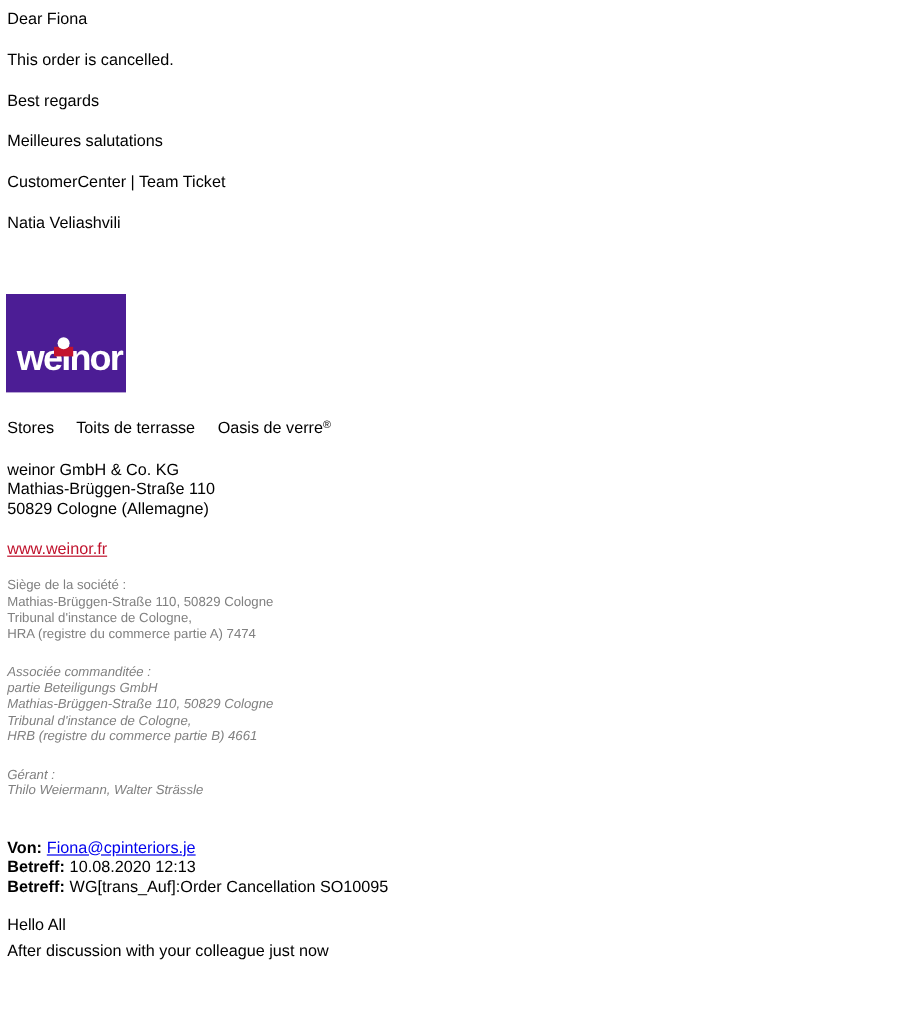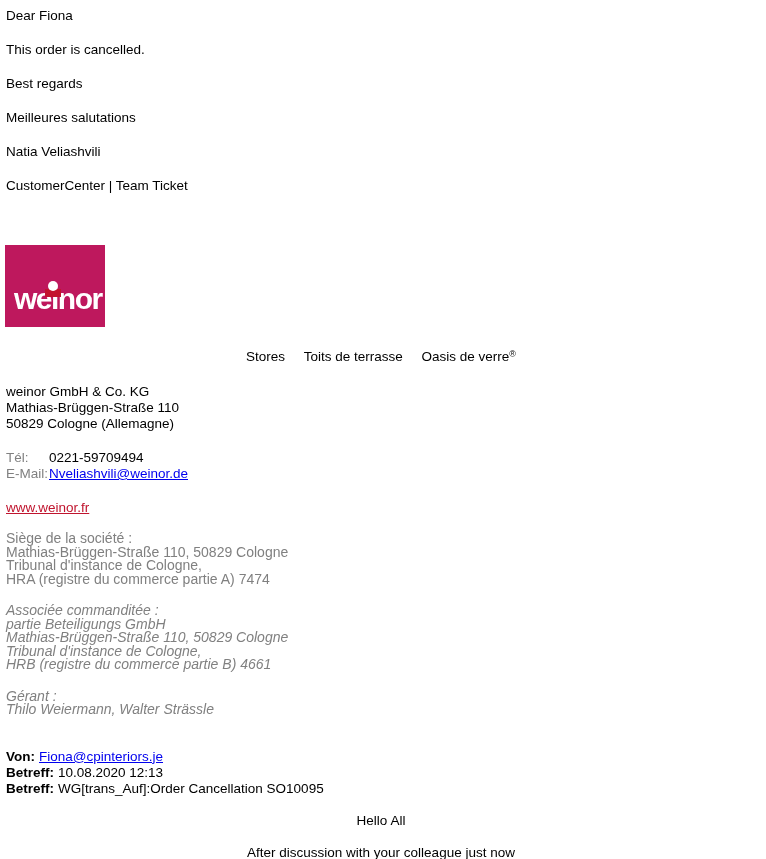--- a/index.html
+++ b/index.html
@@ -15,21 +15,21 @@
   }
 
   
   .p-main { line-height: 15px; margin-bottom: 19px; }
 
   
   .logo {
     position: relative;
     width: 100px;
     height: 82px;
-    background: #be185d;
+    background: #4c1d95;
     margin: 52px 0 0 -1px;
   }
   .logo-text {
     position: absolute;
     left: 9px;
     top: 39px;
     font-size: 30px;
     line-height: 30px;
     font-weight: bold;
     letter-spacing: -1.5px;
@@ -50,92 +50,84 @@
     left: 43px;
     top: 36px;
     width: 10px;
     height: 10px;
     border-radius: 50%;
     background: #ffffff;
     z-index: 3;
   }
 
   
-  .products { margin-top: 20px; line-height: 15px; text-align: center; }
+  .products { margin-top: 20px; line-height: 15px; }
   .product { margin-right: 15px; }
   .product:last-child { margin-right: 0; }
   .reg { font-size: 9px; vertical-align: 4px; }
 
   
   .company { margin-top: 20px; line-height: 16px; }
 
   
   .contact { margin-top: 18px; line-height: 16px; }
   .contact-label { display: inline-block; width: 43px; color: #808080; }
   a.mail-link { color: #0000ee; text-decoration: underline; }
 
   
   .website { margin-top: 18px; line-height: 15px; }
   a.site-link { color: #c0142e; text-decoration: underline; }
 
   
   .legal {
     margin-top: 17px;
-    font-size: 14px;
+    font-size: 11px;
     line-height: 13.5px;
     color: #808080;
   }
   .legal + .legal { margin-top: 18px; font-style: italic; }
 
   
   .quoted-header { margin-top: 32px; line-height: 16px; }
   .qh-label { font-weight: bold; margin-right: 4px; }
 
   
-  .quoted-line { line-height: 15px; margin-top: 16px; text-align: center; }
-  .quoted-line + .quoted-line { margin-top: 17px; }
+  .quoted-line { line-height: 15px; margin-top: 16px; }
+  .quoted-line + .quoted-line { margin-top: 7px; }
 </style>
 </head>
 <body>
 
 <div>
 
   <p class="p-main">Dear Fiona</p>
   <p class="p-main">This order is cancelled.</p>
   <p class="p-main">Best regards</p>
   <p class="p-main">Meilleures salutations</p>
+  <p class="p-main">CustomerCenter | Team Ticket</p>
   <p class="p-main">Natia Veliashvili</p>
-  <p class="p-main">CustomerCenter | Team Ticket</p>
 
   <div class="logo">
     <span class="logo-text">weinor</span>
     <span class="logo-dot-mask"></span>
     <span class="logo-dot"></span>
   </div>
 
   <p class="products">
     <span class="product">Stores</span>
     <span class="product">Toits de terrasse</span>
     <span class="product"><span>Oasis de verre</span><span class="reg">®</span></span>
   </p>
 
   <div class="company">
     <div>weinor GmbH &amp; Co. KG</div>
     <div>Mathias-Brüggen-Straße 110</div>
     <div>50829 Cologne (Allemagne)</div>
   </div>
 
-  <div class="contact">
-    <div>
-      <span class="contact-label">Tél:</span><span>0221-59709494</span>
-    </div>
-    <div>
-      <span class="contact-label">E-Mail:</span><a href="#" class="mail-link">Nveliashvili@weinor.de</a>
-    </div>
-  </div>
 
   <p class="website">
     <a href="#" class="site-link">www.weinor.fr</a>
   </p>
 
   <div class="legal">
     <div>Siège de la société :</div>
     <div>Mathias-Brüggen-Straße 110, 50829 Cologne</div>
     <div>Tribunal d'instance de Cologne,</div>
     <div>HRA (registre du commerce partie A) 7474</div>

